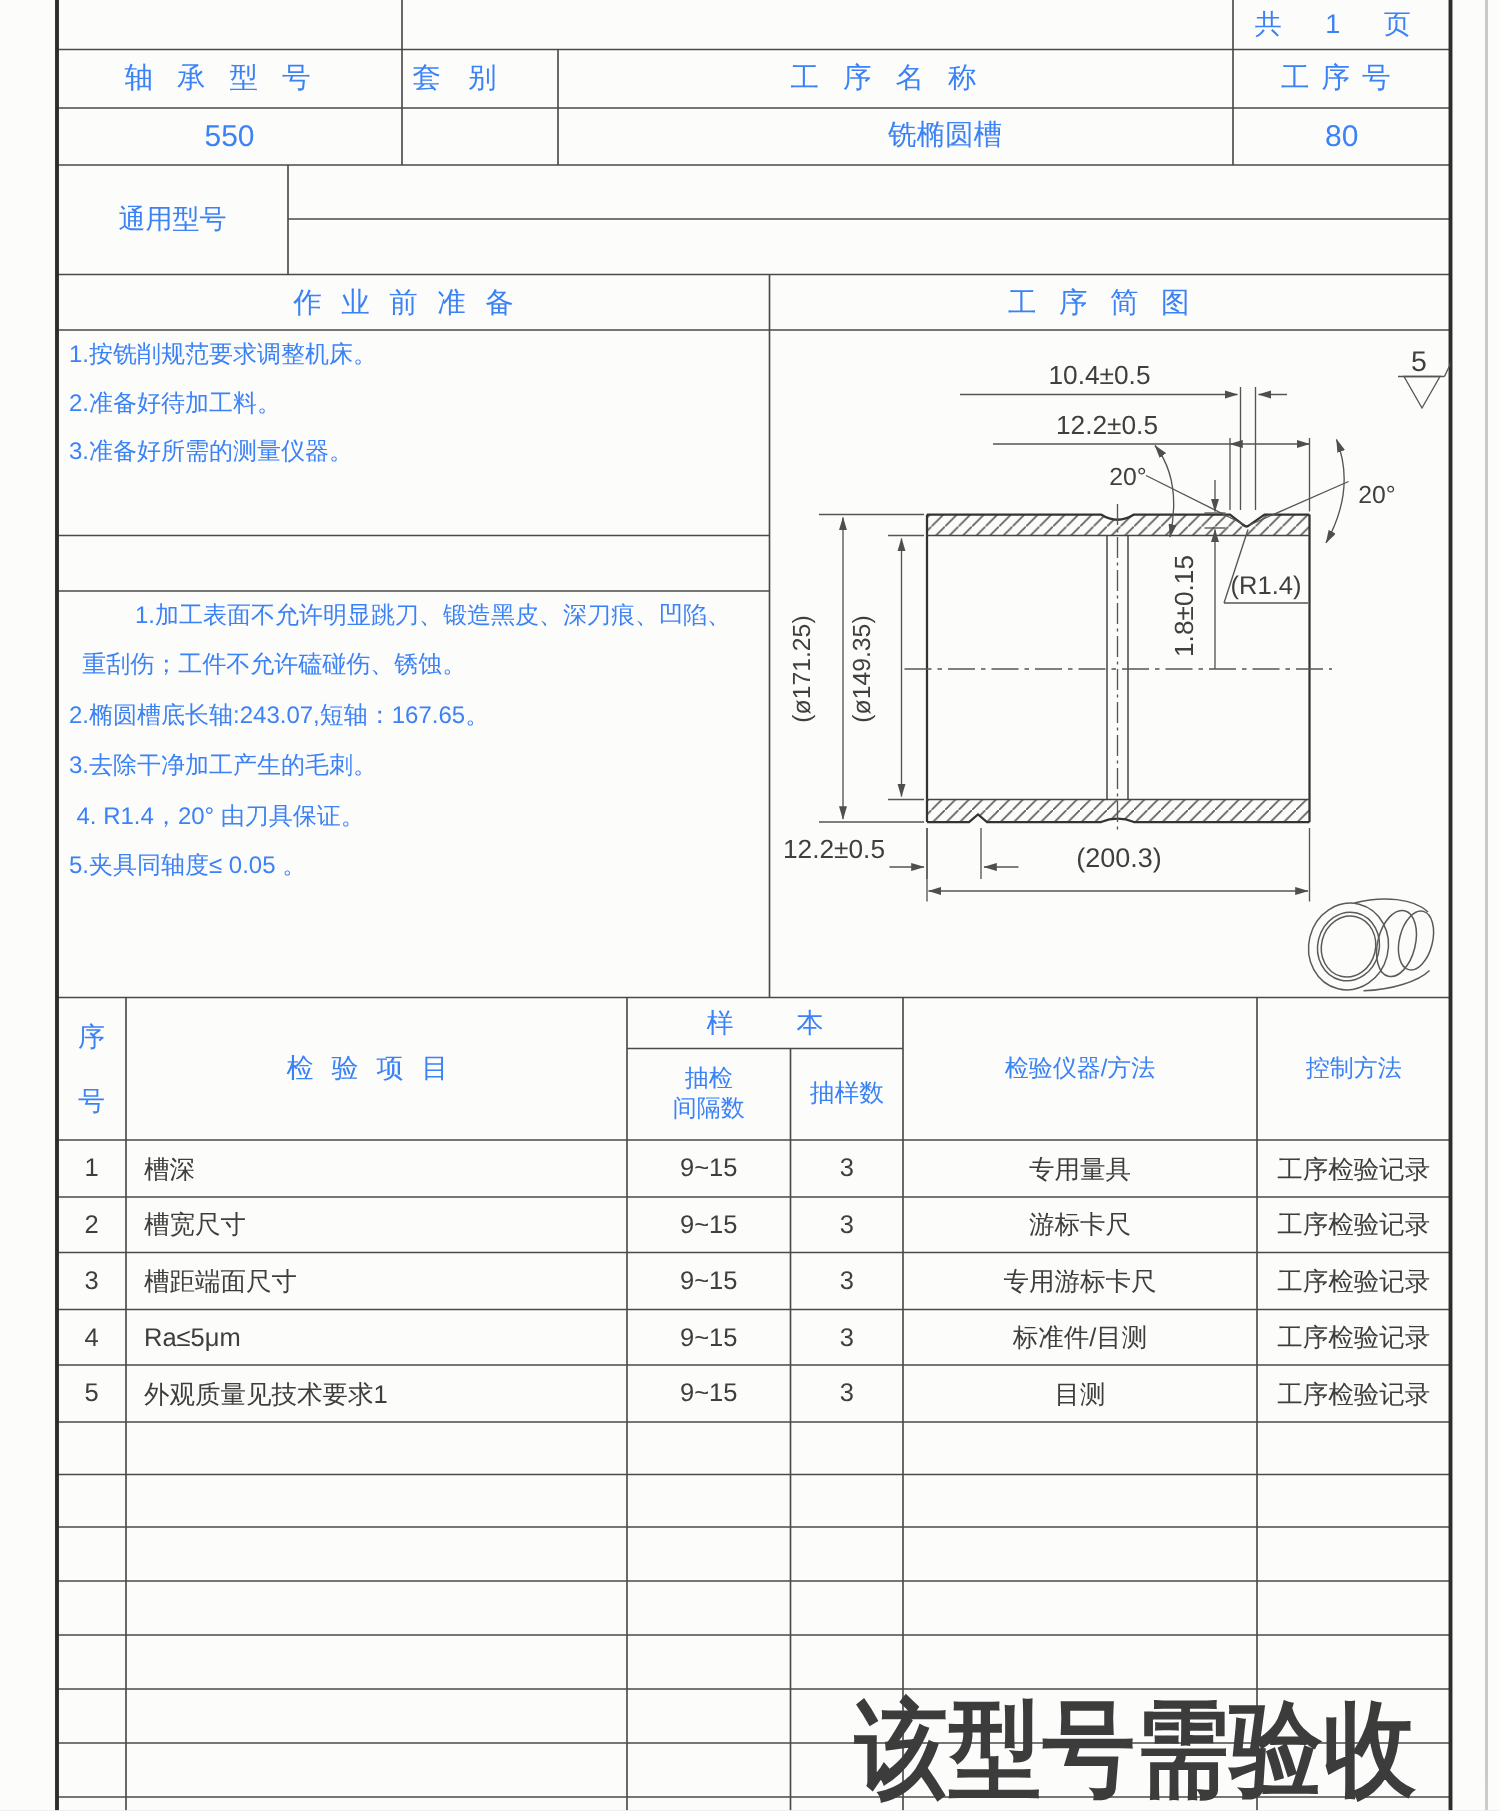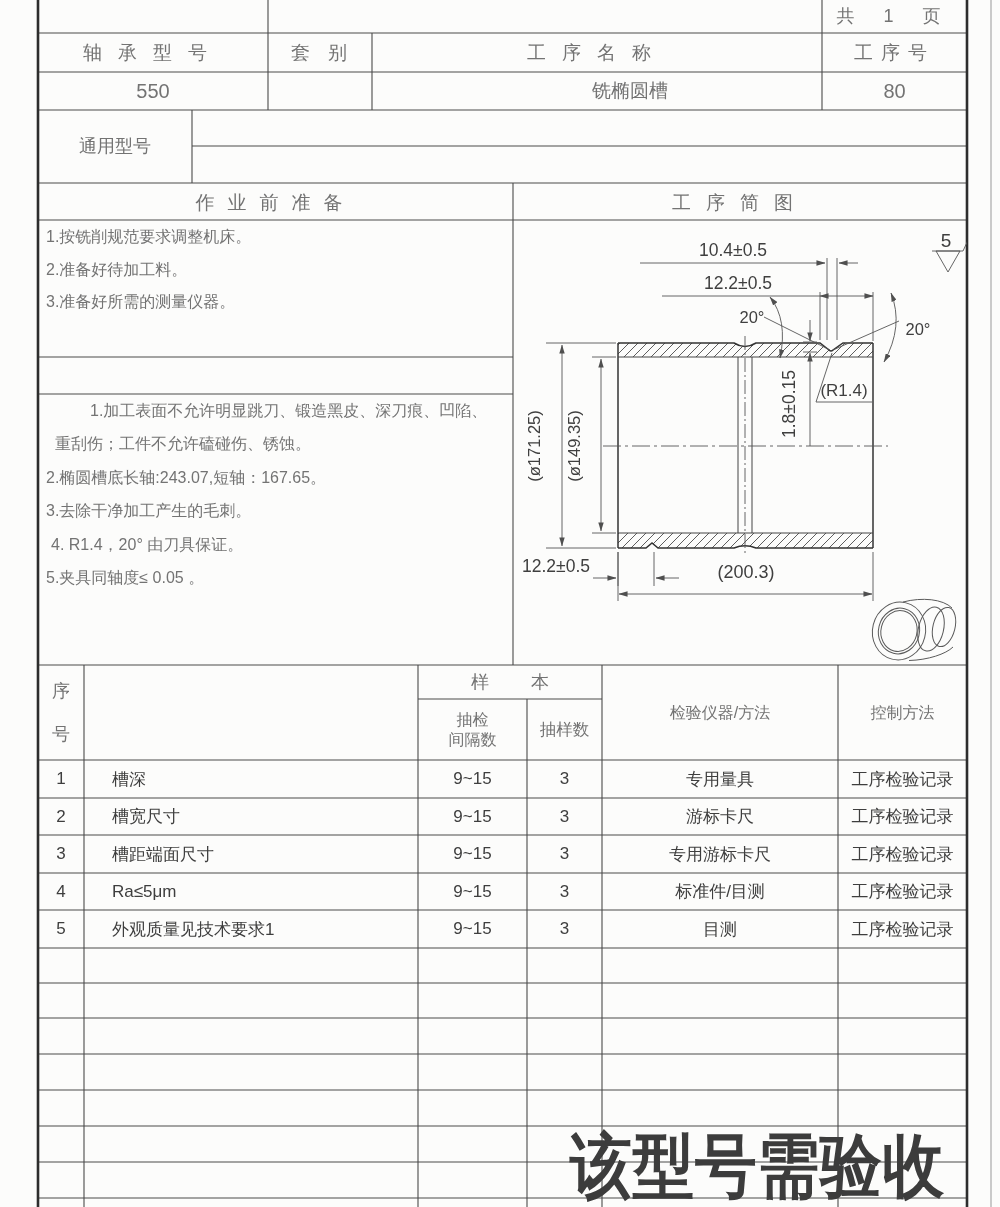--- a/index.html
+++ b/index.html
@@ -6,32 +6,32 @@
   .sheet{
     position:relative;width:1000px;height:1207px;margin:0 auto;
     background:#fcfcfb;overflow:hidden;
     font-family:"Liberation Sans","DejaVu Sans",sans-serif;
     color:#3e3e3e;
   }
   .grid,.diagram{position:absolute;}
   .grid{left:0;top:0;}
   .diagram{left:513px;top:220px;}
   .lbl{position:absolute;display:flex;align-items:center;justify-content:center;
-       color:#737373;line-height:1.25;}
+       color:#3b82f6;line-height:1.25;}
   .left{justify-content:flex-start;}
   .pre{white-space:pre;}
   .col{flex-direction:column;}
   .t19{font-size:19px;}
   .t18{font-size:18px;}
   .t17{font-size:16px;}
   .t20{font-size:20px;}
   .trow{position:absolute;left:38px;width:929px;display:grid;
         grid-template-columns:46px 334px 109px 75px 236px 129px;}
   .trow>div{display:flex;align-items:center;justify-content:center;font-size:17px;color:#3e3e3e;}
-  .trow>div.item{justify-content:flex-start;padding-left:28px;}
+  .trow>div.item{justify-content:flex-start;padding-left:12px;}
   .stamp{
     position:absolute;left:570px;top:1120px;height:80px;
     font-size:70px;font-weight:900;color:#3c3c3c;letter-spacing:1px;
     white-space:nowrap;transform:scaleX(0.88);transform-origin:left center;
     font-family:"Liberation Sans","DejaVu Sans",sans-serif;
   }
   svg text{font-family:"Liberation Sans","DejaVu Sans",sans-serif;fill:#3f3f3f;}
 </style>
 </head>
 <body>
@@ -81,21 +81,21 @@
       <line x1="967" y1="0" x2="967" y2="1207"></line>
     </g>
     <line x1="991" y1="0" x2="991" y2="1207" stroke="#9a9a9a" stroke-width="2" opacity="0.5"></line>
   </svg>
   </span>
 
   
   <div class="lbl t18" style="left:822px;top:0;width:145px;height:33px;letter-spacing:12px;">共 1 页</div>
 
   <div class="lbl t19" style="left:38px;top:33px;width:230px;height:39px;letter-spacing:16px;">轴承型号</div>
-  <div class="lbl t19" style="left:276px;top:33px;width:104px;height:39px;letter-spacing:18px;text-align:center;">套别</div>
+  <div class="lbl t19" style="left:260px;top:33px;width:104px;height:39px;letter-spacing:18px;text-align:center;">套别</div>
   <div class="lbl t19" style="left:372px;top:33px;width:450px;height:39px;letter-spacing:16px;">工序名称</div>
   <div class="lbl t19" style="left:822px;top:33px;width:145px;height:39px;letter-spacing:8px;">工序号</div>
 
   <div class="lbl t20" style="left:38px;top:72px;width:230px;height:38px;">550</div>
   <div class="lbl t20" style="left:268px;top:72px;width:104px;height:38px;"></div>
   <div class="lbl t19" style="left:372px;top:72px;width:450px;height:38px;padding-left:33px;">铣椭圆槽</div>
   <div class="lbl t20" style="left:822px;top:72px;width:145px;height:38px;">80</div>
 
   <div class="lbl t18" style="left:38px;top:110px;width:154px;height:73px;">通用型号</div>
 
@@ -218,22 +218,23 @@
     <text x="746" y="578" text-anchor="middle" font-size="18">(200.3)</text>
     <text x="946" y="247" text-anchor="middle" font-size="19">5</text>
   </svg>
   </span>
 
   
   <div class="lbl t18 col" style="left:38px;top:665px;width:46px;height:95px;justify-content:space-around;padding:4px 0;box-sizing:border-box;">
     <span>序</span>
     <span>号</span>
   </div>
+  <div class="lbl t18" style="left:84px;top:665px;width:334px;height:95px;letter-spacing:12px;">检验项目</div>
   <div class="lbl t18" style="left:418px;top:665px;width:184px;height:34px;letter-spacing:42px;transform:translateX(21px);">样本</div>
-  <div class="lbl col" style="left:418px;top:699px;width:109px;height:61px;font-size:16px;">
+  <div class="lbl col" style="left:418px;top:699px;width:109px;height:61px;font-size:16px;font-family:Liberation Mono, monospace;">
     <span>抽检</span>
     <span>间隔数</span>
   </div>
   <div class="lbl" style="left:527px;top:699px;width:75px;height:61px;font-size:16.5px;">抽样数</div>
   <div class="lbl t17" style="left:602px;top:665px;width:236px;height:95px;">检验仪器/方法</div>
   <div class="lbl t17" style="left:838px;top:665px;width:129px;height:95px;">控制方法</div>
 
   
   <div class="trow" style="top:760px;height:38px;">
     <div>1</div>

